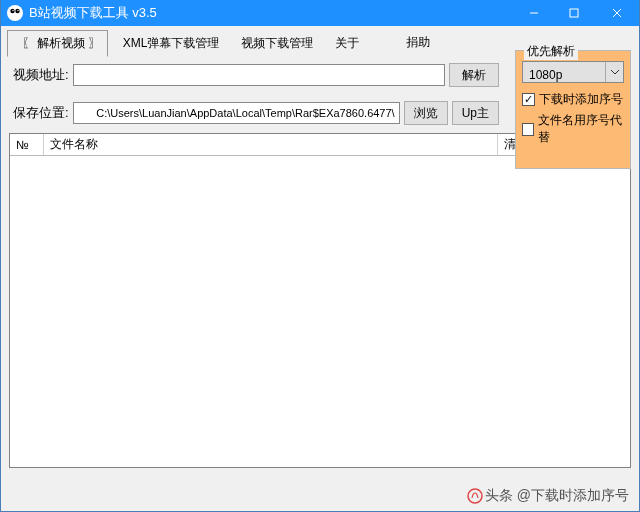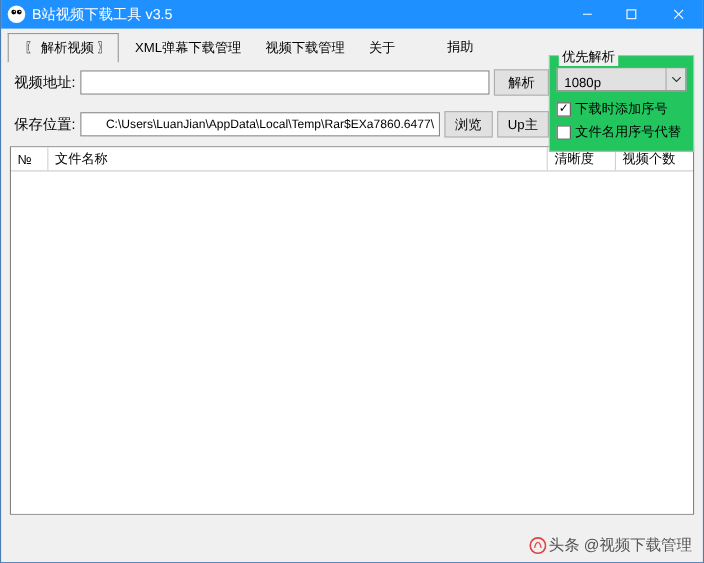--- a/index.html
+++ b/index.html
@@ -84,24 +84,24 @@
     font-size: 12px;
     font-family: inherit;
     cursor: pointer;
   }
   .btn.small { padding: 0 9px; }
 
   .right-panel {
     position: absolute;
     top: 50px;
     right: 8px;
-    width: 132px;
+    width: 116px;
     border: 1px solid #b9b9b9;
-    padding: 10px 6px 6px 6px;
-    background: #22c55e;
+    padding: 10px 6px 20px 6px;
+    background: #fdba74;
   }
   .right-panel .legend {
     position: absolute;
     top: -8px; left: 8px;
     background: #f0f0f0;
     padding: 0 3px;
     font-size: 12px;
   }
   .select-wrap {
     display: flex; align-items: flex-end;
@@ -254,14 +254,14 @@
     <div class="th col-count">视频个数</div>
   </div>
   <div class="table-body"></div>
 </div>
 
 <div class="watermark">
   <svg width="16" height="16" viewBox="0 0 16 16">
     <circle cx="8" cy="8" r="7" fill="none" stroke="#d33" stroke-width="1.5"></circle>
     <path d="M5 10 Q6 5 8 5 Q10 5 11 10" fill="none" stroke="#d33" stroke-width="1.2"></path>
   </svg>
-  <span>头条 @视频下载管理</span>
+  <span>头条 @下载时添加序号</span>
 </div>
 
 </body></html>

